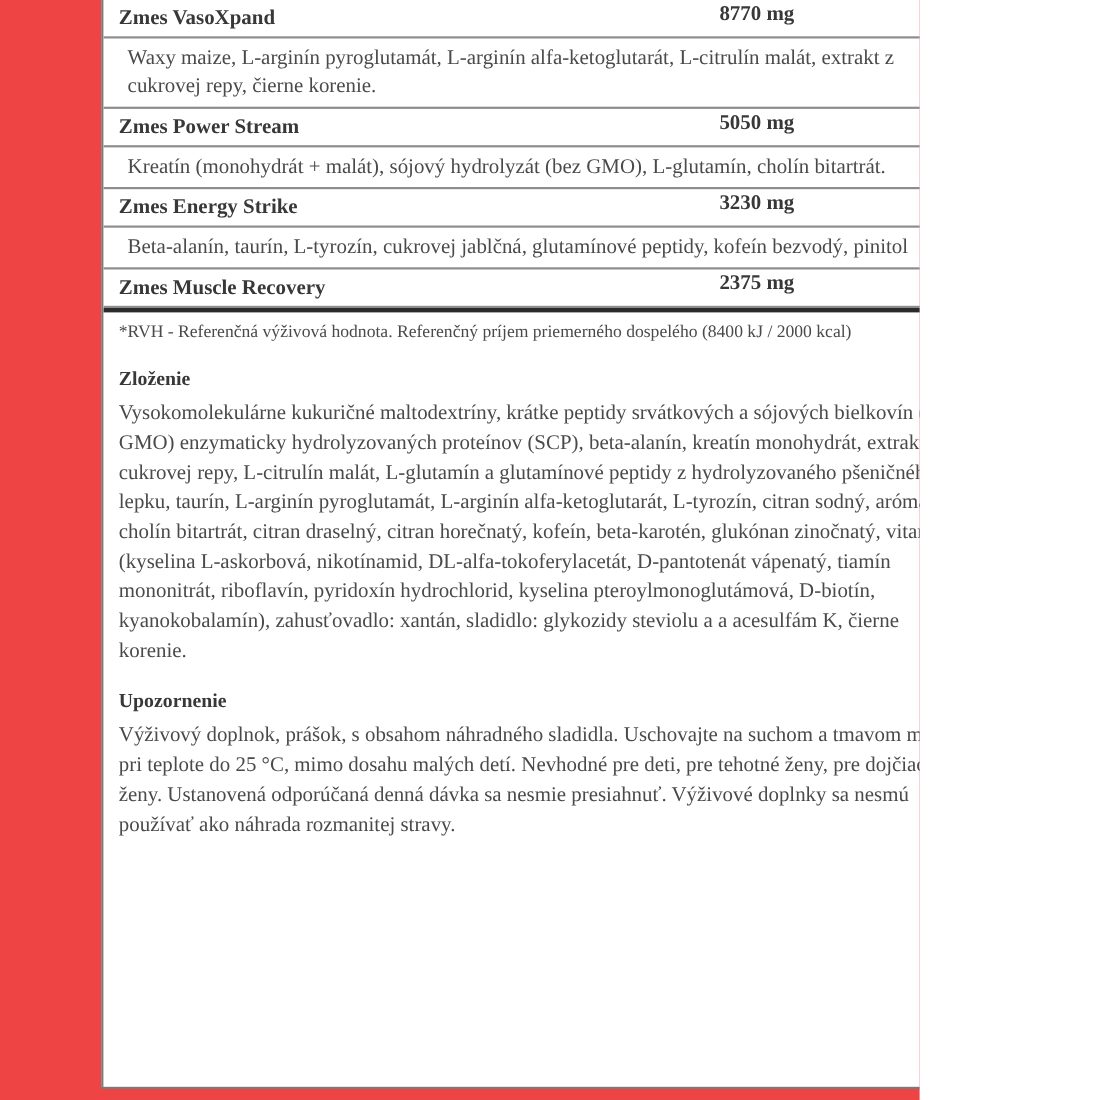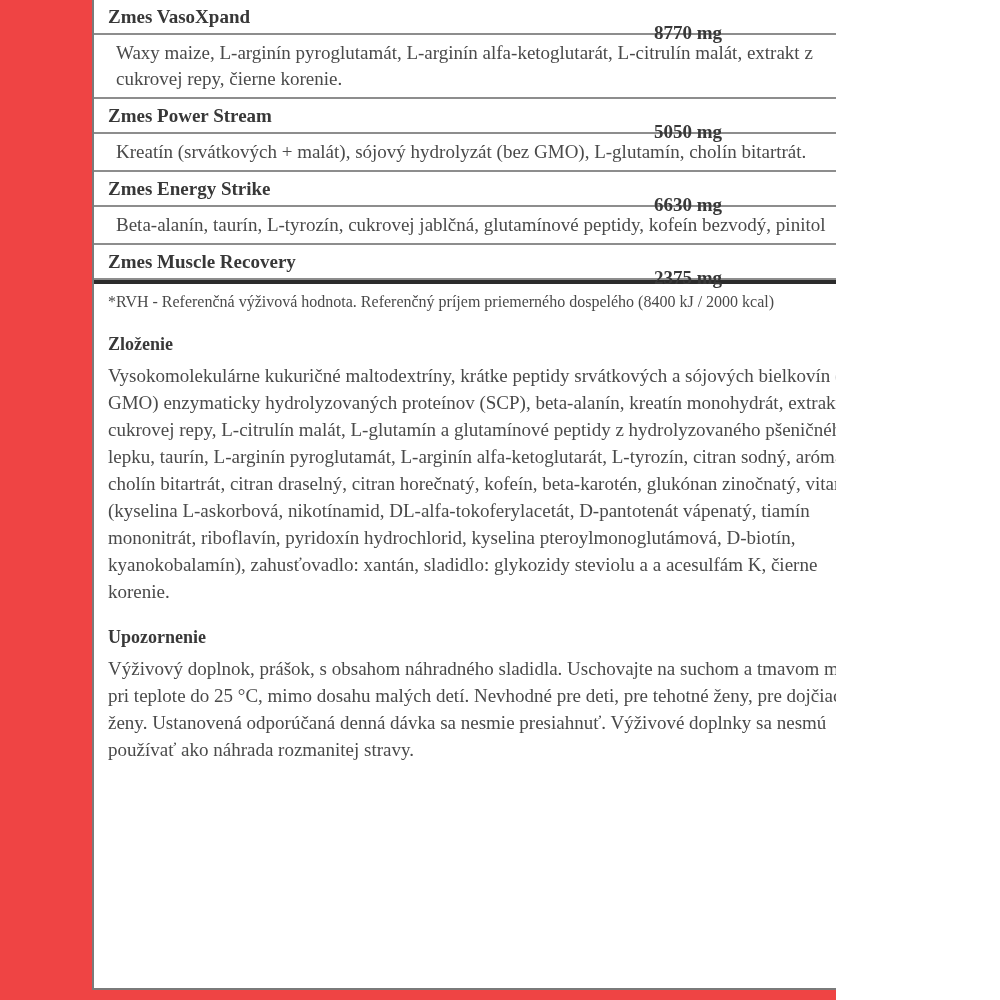--- a/index.html
+++ b/index.html
@@ -36,21 +36,21 @@
     padding: 6px 14px 4px 14px;
     font-size: 19px;
     font-weight: 700;
     color: #383838;
     height: 23px;
   }
   .blend-name { display: inline-block; }
   .blend-amount {
     position: absolute;
     left: 560px;
-    top: 22px;
+    top: 2px;
     font-weight: 700;
     color: #383838;
   }
   .blend-rvh {
     position: absolute;
     right: 14px;
     top: 3px;
     font-size: 14px;
     font-weight: 700;
     color: #5a5a5a;
@@ -113,28 +113,28 @@
           <div class="rule rule-bottom"></div>
         </div>
 
         <div class="blend">
           <div class="blend-header">
             <span class="blend-name">Zmes Power Stream</span>
             <span class="blend-amount">5050 mg</span>
             <span class="blend-rvh">**</span>
           </div>
           <div class="rule"></div>
-          <div class="blend-ingredients">Kreatín (srvátkových + malát), sójový hydrolyzát (bez GMO), L-glutamín, cholín bitartrát.</div>
+          <div class="blend-ingredients">Kreatín (monohydrát + malát), sójový hydrolyzát (bez GMO), L-glutamín, cholín bitartrát.</div>
           <div class="rule rule-bottom"></div>
         </div>
 
         <div class="blend">
           <div class="blend-header">
             <span class="blend-name">Zmes Energy Strike</span>
-            <span class="blend-amount">6630 mg</span>
+            <span class="blend-amount">3230 mg</span>
             <span class="blend-rvh">**</span>
           </div>
           <div class="rule"></div>
           <div class="blend-ingredients">Beta-alanín, taurín, L-tyrozín, cukrovej jablčná, glutamínové peptidy, kofeín bezvodý, pinitol</div>
           <div class="rule rule-bottom"></div>
         </div>
 
         <div class="blend">
           <div class="blend-header">
             <span class="blend-name">Zmes Muscle Recovery</span>

